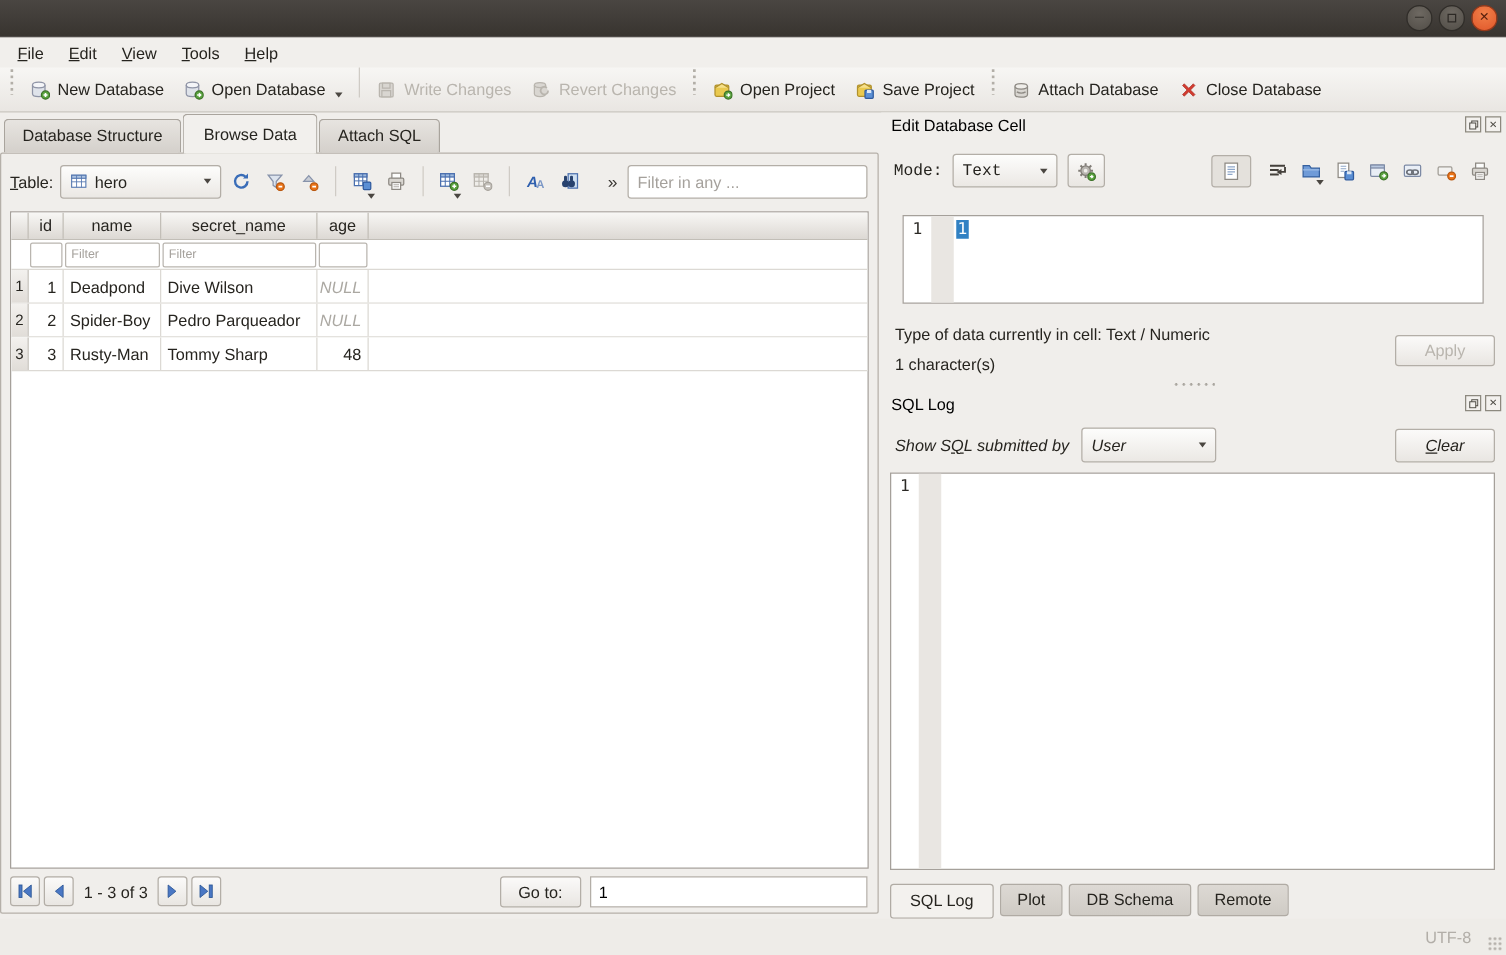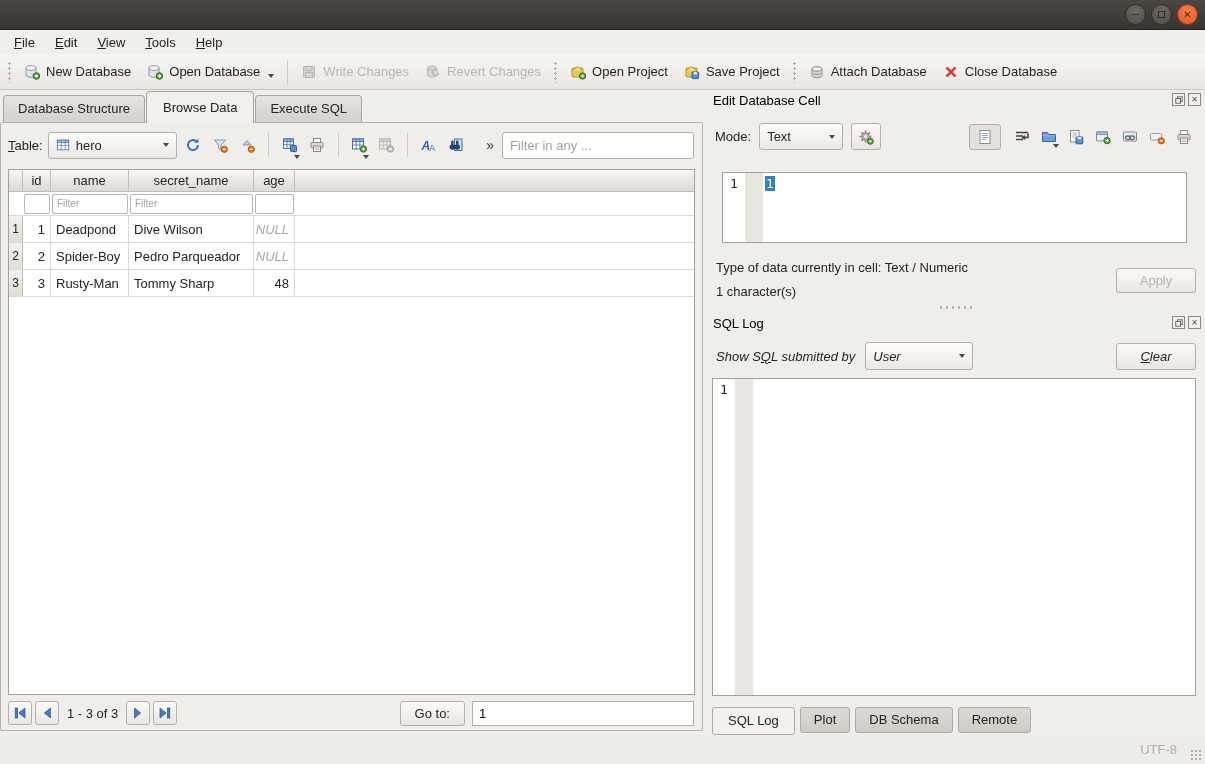--- a/index.html
+++ b/index.html
@@ -28,21 +28,21 @@
 
   
   .menubar { position:absolute; top:30px; left:0; right:0; height:24px;
     background:#f1efec; display:flex; align-items:center; padding-left:4px; }
   .menu-item { padding:3px 10px; cursor:default; }
   u { text-decoration:underline; }
 
   
   .toolbar { position:absolute; top:54px; left:0; right:0; height:36px;
     background:linear-gradient(#f7f6f4,#e9e6e2); border-bottom:1px solid #c9c5bf;
-    display:flex; align-items:center; padding:0 3px; }
+    display:flex; padding:0 3px; }
   .tgrip { width:5px; height:22px; margin:0 4px;
     background-image:radial-gradient(circle,#b2aea7 1px,transparent 1.3px);
     background-size:5px 5px; }
   .tsep { width:1px; height:24px; background:#cfcbc5; margin:0 5px; }
   .tbtn { display:flex; align-items:center; gap:6px; padding:5px 8px; border-radius:3px; position:relative; white-space:nowrap; }
   .tbtn.disabled { color:#b9b5ae; }
   .tbtn.disabled svg * { stroke:#b9b5ae !important; fill:#d9d6d1 !important; }
   .mini-caret { width:0; height:0; border-left:3px solid transparent; border-right:3px solid transparent; border-top:4px solid #4a4641; }
   .tbtn .drop-caret { margin-left:2px; margin-top:8px; }
 
@@ -92,21 +92,21 @@
   .right-dock { position:absolute; top:90px; left:705px; width:500px; bottom:30px; background:#f0eeeb; }
   .dock-title { position:absolute; font-size:13px; color:#000000; }
   .dock-icons { position:absolute; display:flex; gap:3px; }
   .dock-ic { width:13px; height:13px; border:1px solid #8d897f; background:#f3f1ee;
     display:flex; align-items:center; justify-content:center; font-size:8px; color:#4f4c46; }
   .label { color:#26241f; }
   .btn { border:1px solid #b3aea7; border-radius:3px; background:linear-gradient(#fbfaf9,#e9e6e2);
     display:flex; align-items:center; justify-content:center; }
   .btn.disabled { color:#b9b5ae; }
 
-  .mode-row { position:absolute; top:33px; left:10px; display:flex; align-items:center; gap:8px; }
+  .mode-row { position:absolute; top:33px; left:10px; display:flex; align-items:center; gap:8px;font-family:Liberation Mono, monospace; }
   .mode-combo { width:84px; }
   .gear-btn { width:30px; height:27px; }
   .cell-toolbar { position:absolute; top:34px; right:13px; display:flex; align-items:center; gap:11px; }
   .ct-pressed { border:1px solid #b3aea7; background:#e4e1dc; border-radius:3px; padding:4px 7px; margin-right:2px; }
   .ct-ic { position:relative; }
   .ct-ic .under-caret { position:absolute; right:-2px; bottom:-3px; }
 
   .editor { position:absolute; border:1px solid #a5a09a; background:#fff; display:flex;
     font-family:"DejaVu Sans Mono","Liberation Mono",monospace; font-size:13px; }
   .cell-editor { top:82px; left:17px; right:18px; height:71px; }
@@ -254,21 +254,21 @@
       <path d="M3 4.4L4.4 3 8 6.6 11.6 3 13 4.4 9.4 8l3.6 3.6-1.4 1.4L8 9.4 4.4 13 3 11.6 6.6 8z" fill="#d23b2f" stroke="#a32a20" stroke-width="0.5"></path>
         </svg>
       </span>
     <span>Close Database</span>
   </div>
 </div>
 
 <div class="main-tabs">
   <div class="tab">Database Structure</div>
   <div class="tab active">Browse Data</div>
-  <div class="tab">Execute SQL</div>
+  <div class="tab">Attach SQL</div>
 </div>
 
 <div class="left-pane">
 
   <div class="browse-toolbar">
     <span class="label"><u>T</u>able:</span>
     <div class="combo table-combo">
       <span>
           <svg class="ic14" viewBox="0 0 16 16">
         <rect x="1.5" y="2.5" width="13" height="11" fill="#fff" stroke="#5578b0"></rect>

